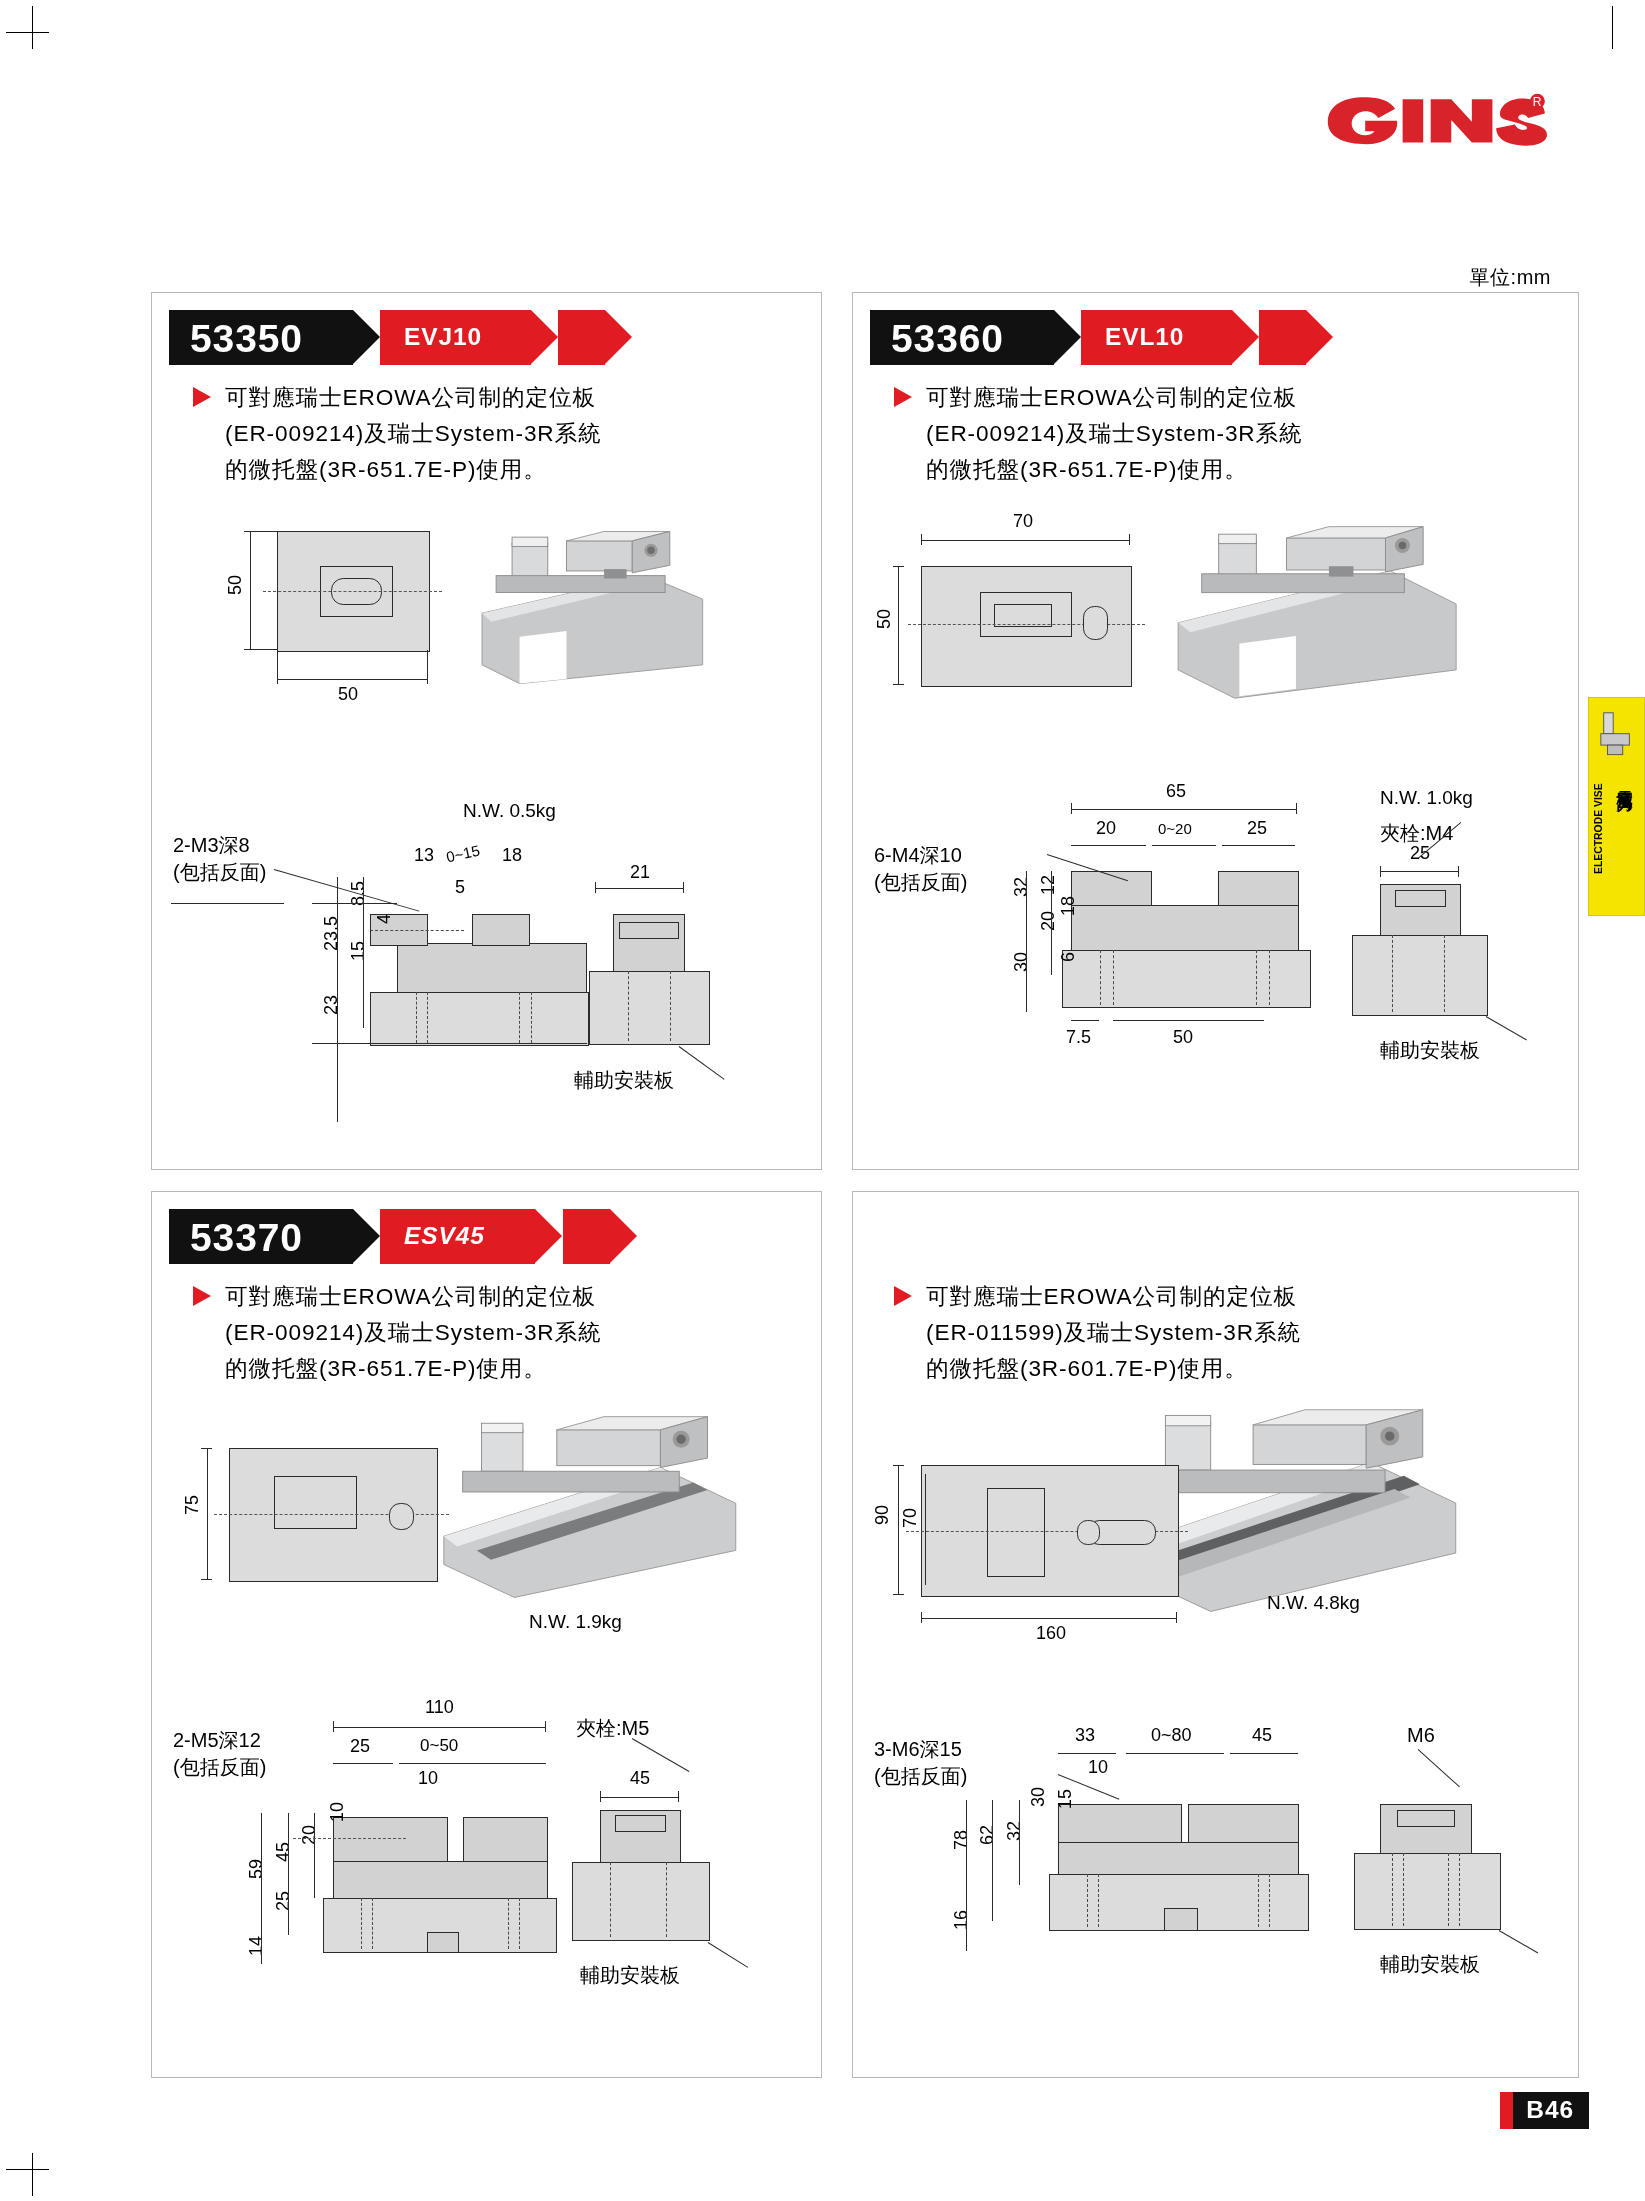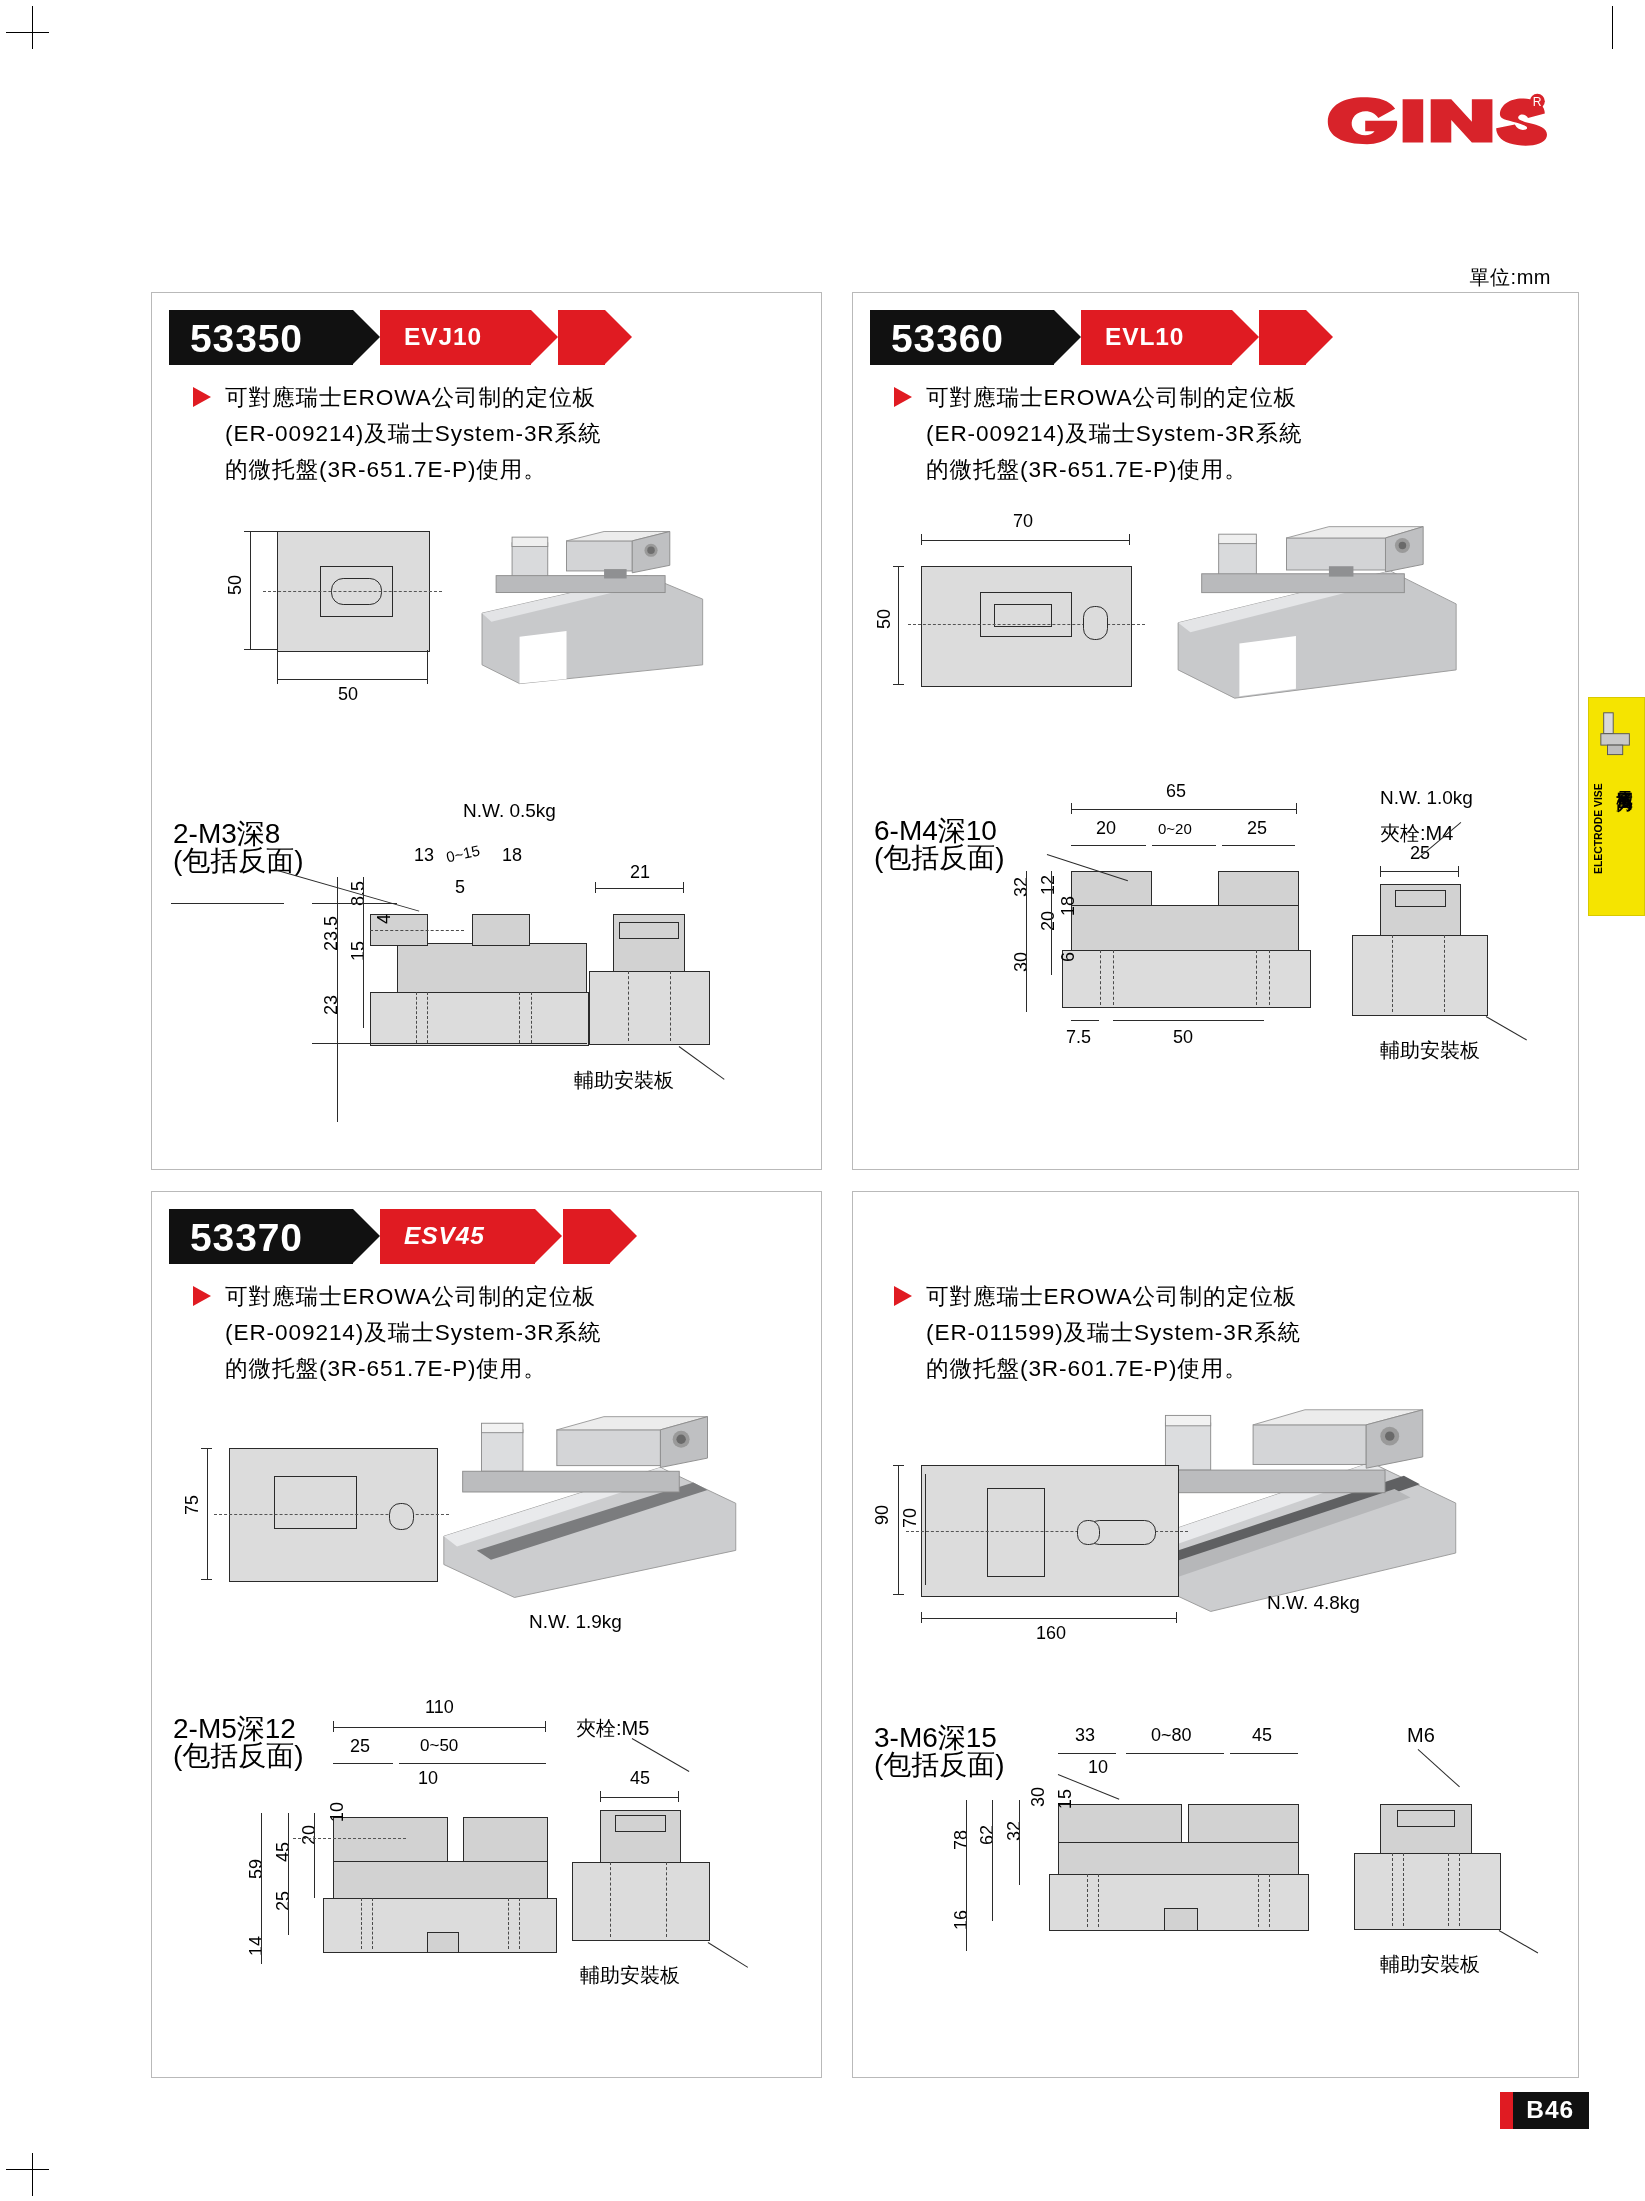--- a/index.html
+++ b/index.html
@@ -40,21 +40,21 @@
   .banner .redtail{position:absolute;top:0;height:55px;background:#e01b22;}
   .banner .redtail:after{content:"";position:absolute;right:-27px;top:0;border-left:27px solid #e01b22;border-top:27px solid transparent;border-bottom:27px solid transparent;}
   .banner .num{position:absolute;left:21px;top:6.6px;color:#fff;font-size:39px;font-weight:bold;letter-spacing:0.9px;font-family:"Liberation Sans",sans-serif;}
   .banner .code{position:absolute;top:13px;color:#fff;font-size:24.5px;font-weight:bold;letter-spacing:0.9px;}
 
   
   .desc{position:absolute;font-size:22.6px;line-height:36px;letter-spacing:0.9px;font-family:"Liberation Sans","DejaVu Sans",sans-serif;}
   .desc .tri{position:absolute;left:-32px;top:6.6px;width:0;height:0;border-left:18px solid #e01b22;border-top:10.4px solid transparent;border-bottom:10.4px solid transparent;}
 
   .nw{position:absolute;font-size:19px;}
-  .note{position:absolute;font-size:28px;line-height:27px;}
+  .note{position:absolute;font-size:20px;line-height:27px;margin-top:12px;}
 
   
   .dw{position:absolute;}
   .ln{position:absolute;background:#2b2b2b;}
   .ln.h{height:0.9px;}
   .ln.v{width:0.9px;}
   .dashln{position:absolute;border-top:0.9px dashed #4a4a4a;height:0;}
   .dashlnv{position:absolute;border-left:0.9px dashed #4a4a4a;width:0;}
   .centerln{position:absolute;border-top:0.9px dashed #555;height:0;}
   .box{position:absolute;background:#dcdcdc;border:0.9px solid #2b2b2b;}
@@ -262,21 +262,21 @@
         <polygon points="130,20 175,8 275,8 235,20" fill="#ececec" stroke="#9a9a9a"></polygon>
         <polygon points="235,20 275,8 275,48 235,56" fill="#bfc0c2" stroke="#8d8d8d"></polygon>
         <circle cx="253" cy="28" r="8" fill="#9a9a9a"></circle>
         <circle cx="253" cy="28" r="4" fill="#6a6a6a"></circle>
         <rect x="40" y="58" width="215" height="20" fill="#b9babc" stroke="#8d8d8d"></rect>
         <rect x="175" y="50" width="26" height="11" fill="#8f9092"></rect>
       </svg>
     </div>
     <div class="nw" style="left:527px;top:494px;">N.W. 1.0kg</div>
 
-    <div class="note" style="left:21px;top:524px;">
+    <div class="note" style="left:21px;top:537px;">
       <div>6-M4深10</div>
       <div>(包括反面)</div>
     </div>
     <div class="callout" style="left:527px;top:527px;">夾栓:M4</div>
 
     <div class="dw" style="left:0;top:0;width:725px;height:876px;">
       <div class="ln h" style="left:218px;top:516px;width:226px;"></div>
       <div class="ln v" style="left:218px;top:510px;height:11.3px;"></div>
       <div class="ln v" style="left:443px;top:510px;height:11.3px;"></div>
       <div class="dim" style="left:313px;top:488px;">65</div>

